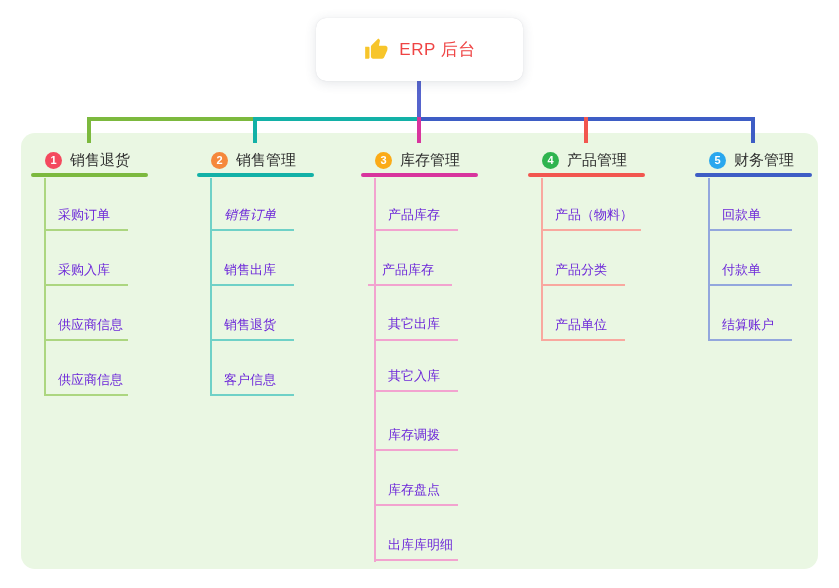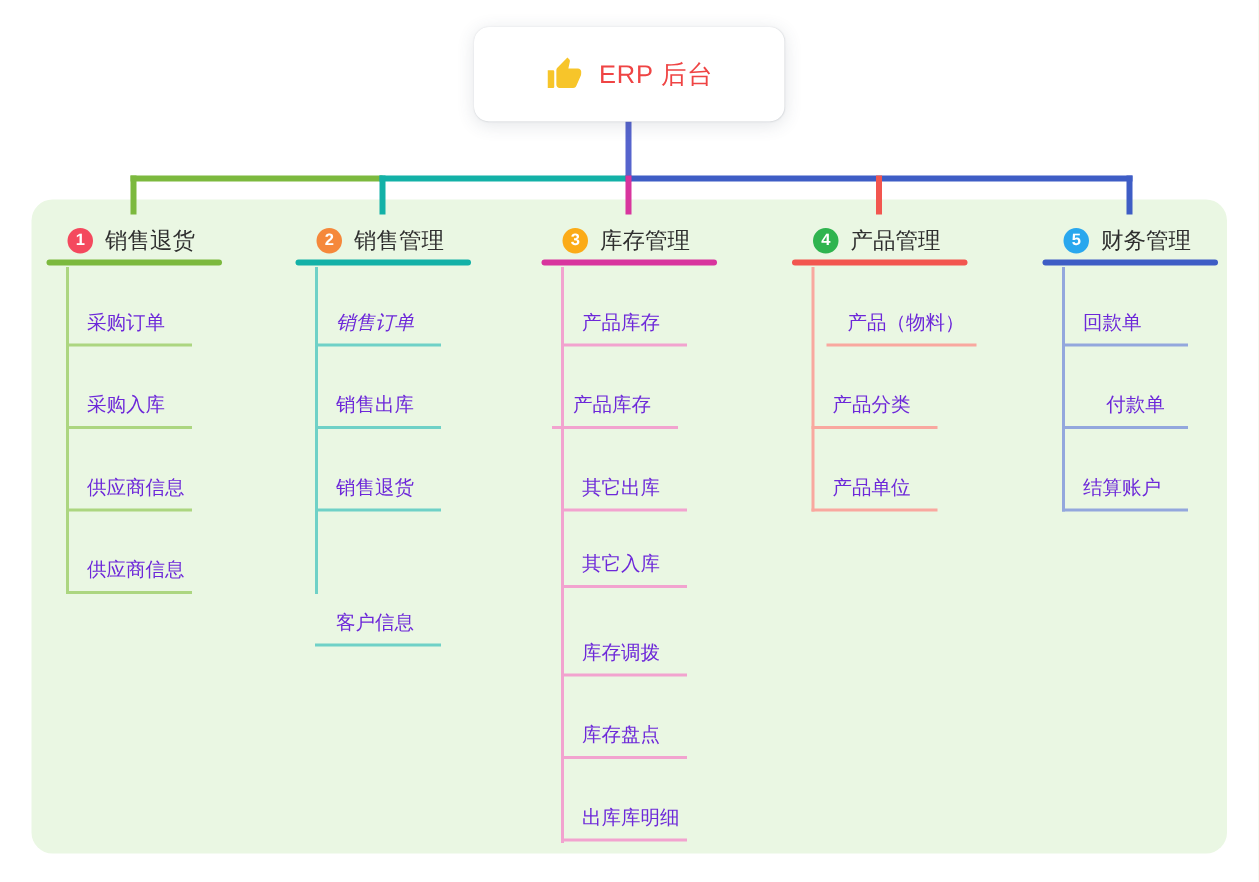--- a/index.html
+++ b/index.html
@@ -84,54 +84,54 @@
 <div class="branch">
   <div class="bhead" style="left:211px;">
     <span class="badge" style="background: rgb(245, 136, 59);">2</span>
     <span class="blabel">销售管理</span>
   </div>
   <div class="hline" style="left: 197px; background: rgb(19, 177, 167);"></div>
   <div class="vtree" style="left: 210px; height: 218px; background: rgb(111, 209, 199);"></div>
   <div class="child" style="left: 210px; top: 206px; border-color: rgb(111, 209, 199); font-style: italic;"><span>销售订单</span></div>
   <div class="child" style="left: 210px; top: 261px; border-color: rgb(111, 209, 199);"><span>销售出库</span></div>
   <div class="child" style="left: 210px; top: 316px; border-color: rgb(111, 209, 199);"><span>销售退货</span></div>
-  <div class="child" style="left: 210px; top: 371px; border-color: rgb(111, 209, 199); margin-top: 35px;"><span>客户信息</span></div>
+  <div class="child" style="left: 210px; top: 371px; border-color: rgb(111, 209, 199);"><span>客户信息</span></div>
 </div>
 
 <div class="branch">
   <div class="bhead" style="left:375px;">
     <span class="badge" style="background: rgb(251, 171, 23);">3</span>
     <span class="blabel">库存管理</span>
   </div>
   <div class="hline" style="left: 361px; background: rgb(216, 53, 158);"></div>
   <div class="vtree" style="left: 374px; height: 384px; background: rgb(242, 163, 207);"></div>
   <div class="child" style="left: 374px; top: 206px; border-color: rgb(242, 163, 207);"><span>产品库存</span></div>
   <div class="child" style="left: 368px; top: 261px; border-color: rgb(242, 163, 207);"><span>产品库存</span></div>
-  <div class="child" style="left: 374px; top: 316px; border-color: rgb(242, 163, 207);"><span>其它出库</span></div>
+  <div class="child" style="left: 374px; top: 316px; border-color: rgb(242, 163, 207); font-family: Liberation Mono, monospace;"><span>其它出库</span></div>
   <div class="child" style="left: 374px; top: 367px; border-color: rgb(242, 163, 207);"><span>其它入库</span></div>
   <div class="child" style="left: 374px; top: 426px; border-color: rgb(242, 163, 207);"><span>库存调拨</span></div>
   <div class="child" style="left: 374px; top: 481px; border-color: rgb(242, 163, 207);"><span>库存盘点</span></div>
   <div class="child" style="left: 374px; top: 536px; border-color: rgb(242, 163, 207);"><span>出库库明细</span></div>
 </div>
 
 <div class="branch">
   <div class="bhead" style="left:542px;">
     <span class="badge" style="background: rgb(47, 180, 79);">4</span>
     <span class="blabel">产品管理</span>
   </div>
   <div class="hline" style="left: 528px; background: rgb(242, 86, 79);"></div>
   <div class="vtree" style="left: 541px; height: 163px; background: rgb(249, 168, 159);"></div>
-  <div class="child" style="left: 541px; top: 206px; width: 100px; border-color: rgb(249, 168, 159); margin-left: 10px;"><span>产品（物料）</span></div>
+  <div class="child" style="left: 541px; top: 206px; width: 100px; border-color: rgb(249, 168, 159);"><span>产品（物料）</span></div>
   <div class="child" style="left: 541px; top: 261px; border-color: rgb(249, 168, 159);"><span>产品分类</span></div>
   <div class="child" style="left: 541px; top: 316px; border-color: rgb(249, 168, 159);"><span>产品单位</span></div>
 </div>
 
 <div class="branch">
   <div class="bhead" style="left:709px;">
     <span class="badge" style="background: rgb(41, 167, 238);">5</span>
     <span class="blabel">财务管理</span>
   </div>
   <div class="hline" style="left: 695px; background: rgb(62, 93, 197);"></div>
   <div class="vtree" style="left: 708px; height: 163px; background: rgb(147, 167, 221);"></div>
   <div class="child" style="left: 708px; top: 206px; border-color: rgb(147, 167, 221);"><span>回款单</span></div>
-  <div class="child" style="left: 708px; top: 261px; border-color: rgb(147, 167, 221); text-align: center;"><span>付款单</span></div>
+  <div class="child" style="left: 708px; top: 261px; border-color: rgb(147, 167, 221);"><span>付款单</span></div>
   <div class="child" style="left: 708px; top: 316px; border-color: rgb(147, 167, 221);"><span>结算账户</span></div>
 </div>
 
 </body></html>

